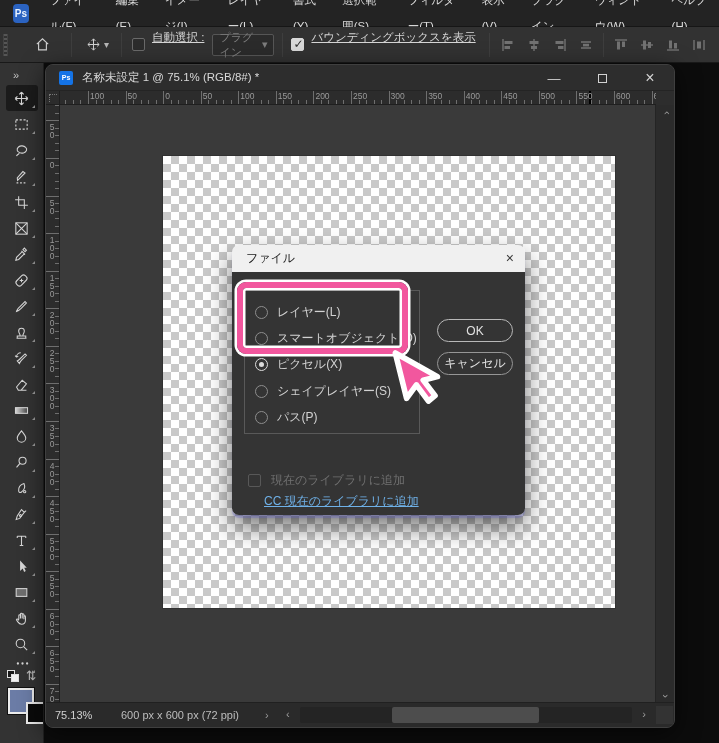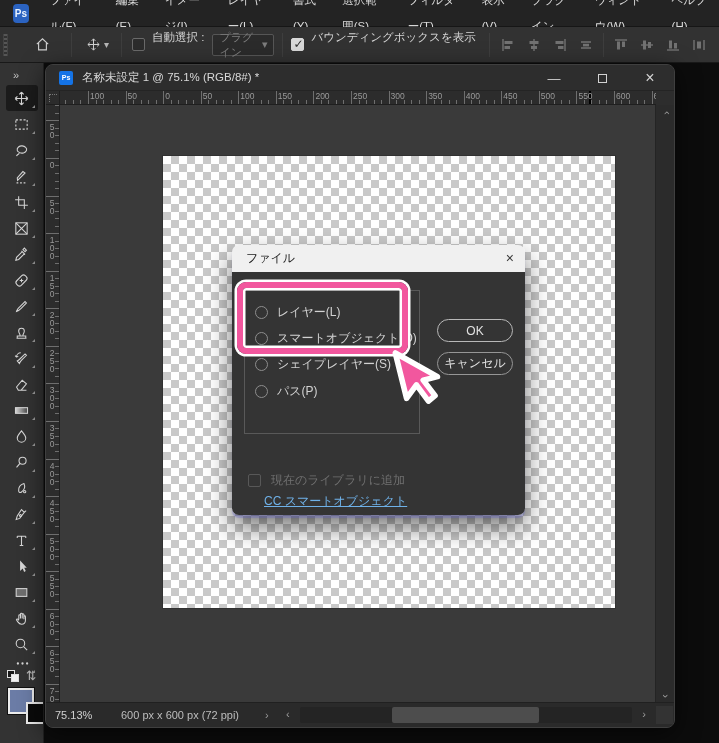--- a/index.html
+++ b/index.html
@@ -21,21 +21,21 @@
                 border-bottom:1px solid #191919; display:flex; align-items:center; }
   .grip { width:5px; height:22px; margin-left:3px;
           background:repeating-linear-gradient(to bottom,#565656 0 2px,transparent 2px 4px);
           border-left:1px solid #444; border-right:1px solid #444; }
   .ob-sep { width:1px; height:24px; background:#252525; border-right:1px solid #3e3e3e; margin:0 9px; }
   .ob-icon { color:#cfcfcf; display:flex; align-items:center; justify-content:center; }
   .chev { color:#b5b5b5; font-size:10px; margin-left:3px; }
   .cb { width:13px; height:13px; border:1px solid #6a6a6a; border-radius:2px; background:#2c2c2c; position:relative; }
   .cb.checked { background:#d8d8d8; border-color:#d8d8d8; }
   .cb.checked:after { content:"✓"; position:absolute; left:1px; top:-2px; color:#2b2b2b; font-size:12px; font-weight:bold; }
-  .ob-label { color:#d6d6d6; margin:0 8px 15px 7px; }
+  .ob-label { color:#d6d6d6; margin:0 8px 15px 7px;text-decoration:underline; }
   #autoselect-dd { width:62px; height:22px; background:#2b2b2b; border:1px solid #565656; border-radius:2px;
                    color:#7d7d7d; display:flex; align-items:center; justify-content:space-between;
                    padding:0 6px; font-size:11px; }
   .align-item { width:26px; height:26px; display:flex; align-items:center; justify-content:center; }
   .align-item svg { opacity:.62; }
   #align-group-1,#align-group-2 { display:flex; }
 
   
   #toolbar { position:absolute; left:0; top:63px; width:44px; height:680px; background:#333;
              border-right:1px solid #222; overflow:hidden; }
@@ -808,41 +808,45 @@
             <label class="radio-row">
               <span class="radio"></span>
               <span class="radio-label">レイヤー(L)</span>
             </label>
 
             <label class="radio-row">
               <span class="radio"></span>
               <span class="radio-label">スマートオブジェクト(O)</span>
             </label>
 
+            <label class="radio-row">
+              <span class="radio on"></span>
+              <span class="radio-label">ピクセル(X)</span>
+            </label>
 
             <label class="radio-row">
               <span class="radio"></span>
               <span class="radio-label">シェイプレイヤー(S)</span>
             </label>
 
             <label class="radio-row">
               <span class="radio"></span>
               <span class="radio-label">パス(P)</span>
             </label>
           </div>
       </div>
       <div id="dlg-buttons">
         <div class="dlg-btn" id="ok-btn">OK</div>
         <div class="dlg-btn" id="cancel-btn">キャンセル</div>
       </div>
       <div id="library-row">
         <span class="cb"></span>
         <span id="library-label">現在のライブラリに追加</span>
       </div>
-      <a id="library-link">CC スマートオブジェクト</a>
+      <a id="library-link">CC 現在のライブラリに追加</a>
     </div>
   </div>
 
   <div id="hl-box"></div>
   <svg id="hl-arrow" viewBox="0 0 24 26">
     <polygon points="3,1.5 3,19 7.8,15 10.7,22 13.6,20.6 10.7,13.9 16.2,13.9" fill="#f2579e" stroke="#ffffff" stroke-width="2.1" stroke-linejoin="round"></polygon>
   </svg>
 
 </div>
 

